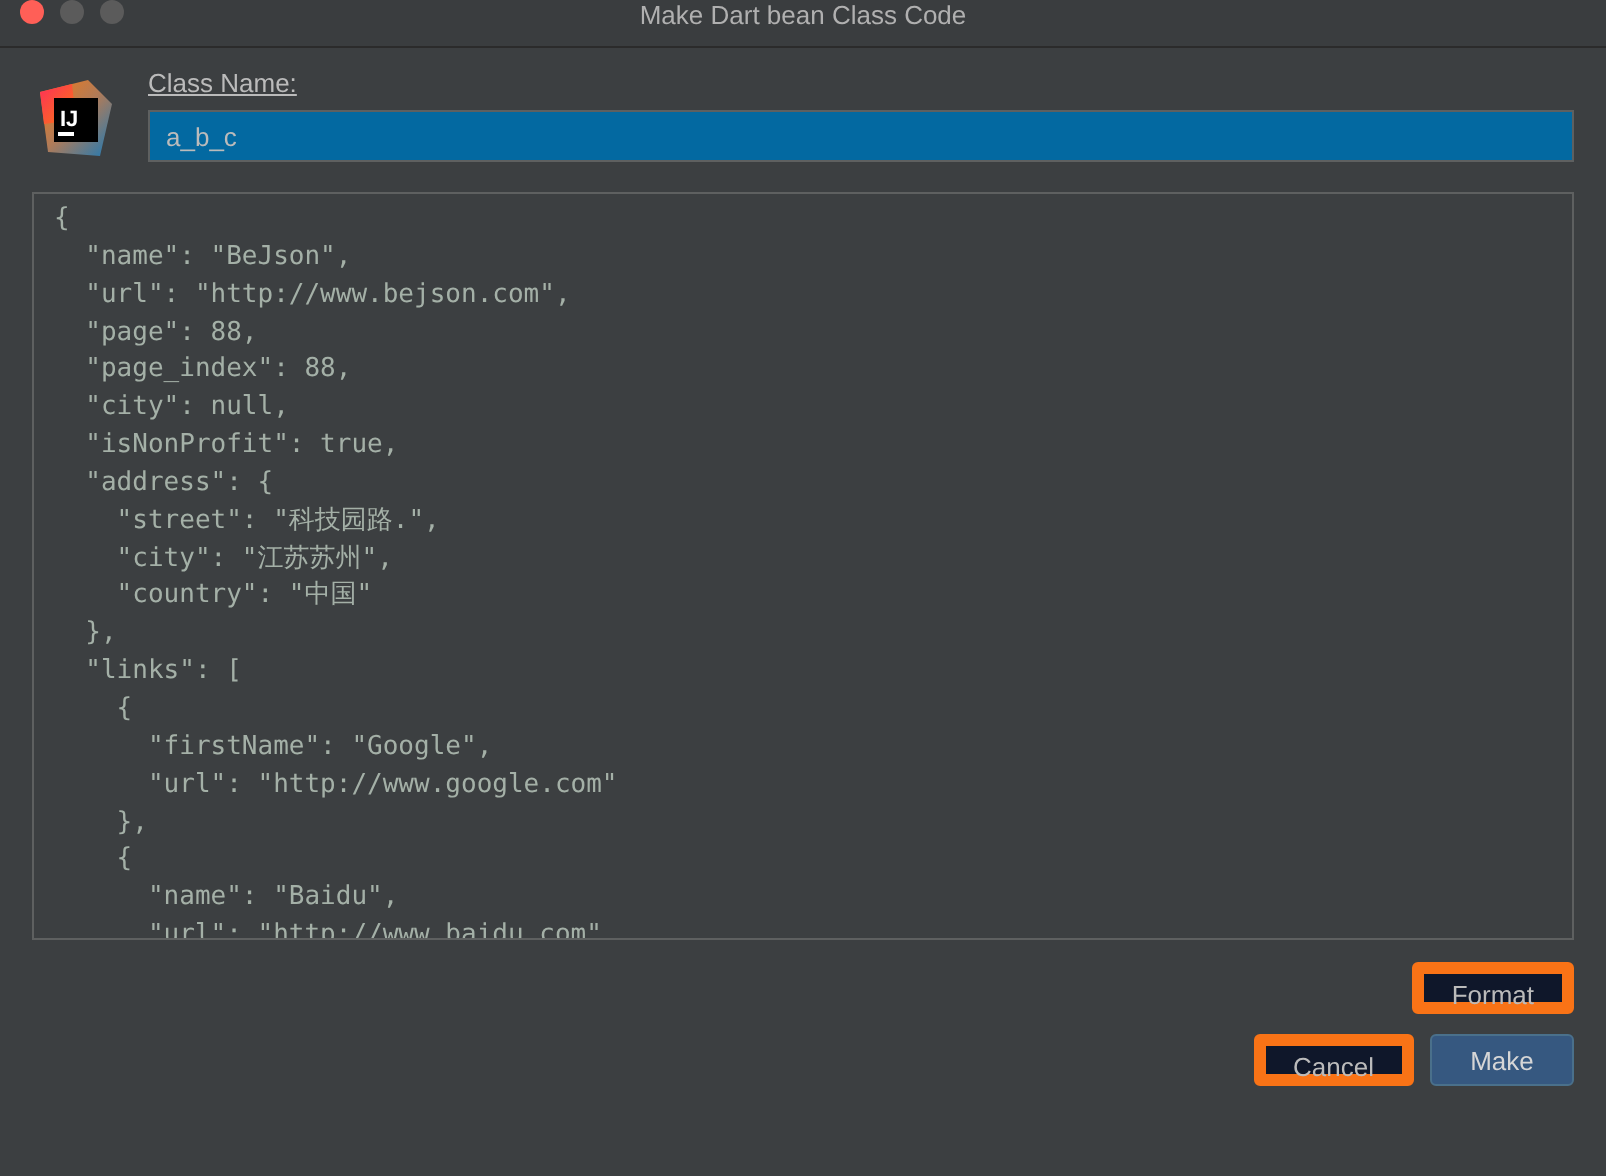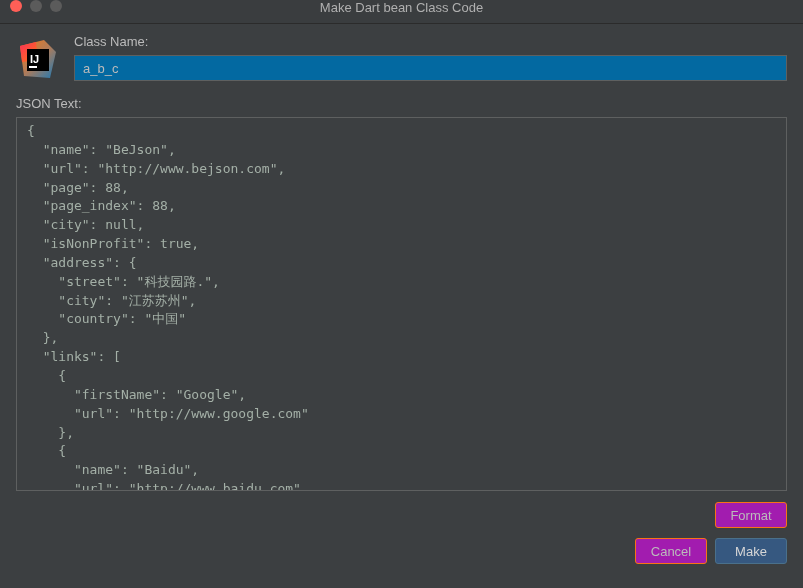--- a/index.html
+++ b/index.html
@@ -57,20 +57,21 @@
     }
     .instruction {
       color: #bbbbbb;
       font-size: 13px;
       margin-bottom: 14px;
     }
     .field-label {
       color: #bbbbbb;
       font-size: 13px;
       margin-bottom: 6px;
+      text-decoration: underline;
     }
     .text-input {
       width: 100%;
       background: #0369a1;
       border: 1px solid #5e6060;
       color: #bbbbbb;
       font-size: 13px;
       padding: 4px 8px;
       height: 26px;
       outline: none;
@@ -97,22 +98,22 @@
     .button-row {
       display: flex;
       justify-content: flex-end;
       gap: 8px;
       padding: 8px 16px 0 16px;
     }
     .button-row.final {
       padding-top: 10px;
     }
     .btn {
-      background: #a21caf;
-      border: 1px solid #f97316;
+      background: #0f172a;
+      border: 6px solid #f97316;
       color: #bbbbbb;
       font-size: 13px;
       padding: 3px 14px;
       min-width: 72px;
       height: 26px;
       cursor: pointer;
       border-radius: 3px;
     }
     .btn.primary {
       background: #365880;
@@ -162,21 +163,20 @@
       </svg>
     </div>
   </div>
   <div class="form-col">
     <div class="field-label">Class Name:</div>
     <input type="text" class="text-input" value="a_b_c" style="">
   </div>
 </div>
 
 <div class="json-section">
-  <div class="field-label">JSON Text:</div>
   <textarea class="json-area" style="">{
   "name": "BeJson",
   "url": "http://www.bejson.com",
   "page": 88,
   "page_index": 88,
   "city": null,
   "isNonProfit": true,
   "address": {
     "street": "科技园路.",
     "city": "江苏苏州",

